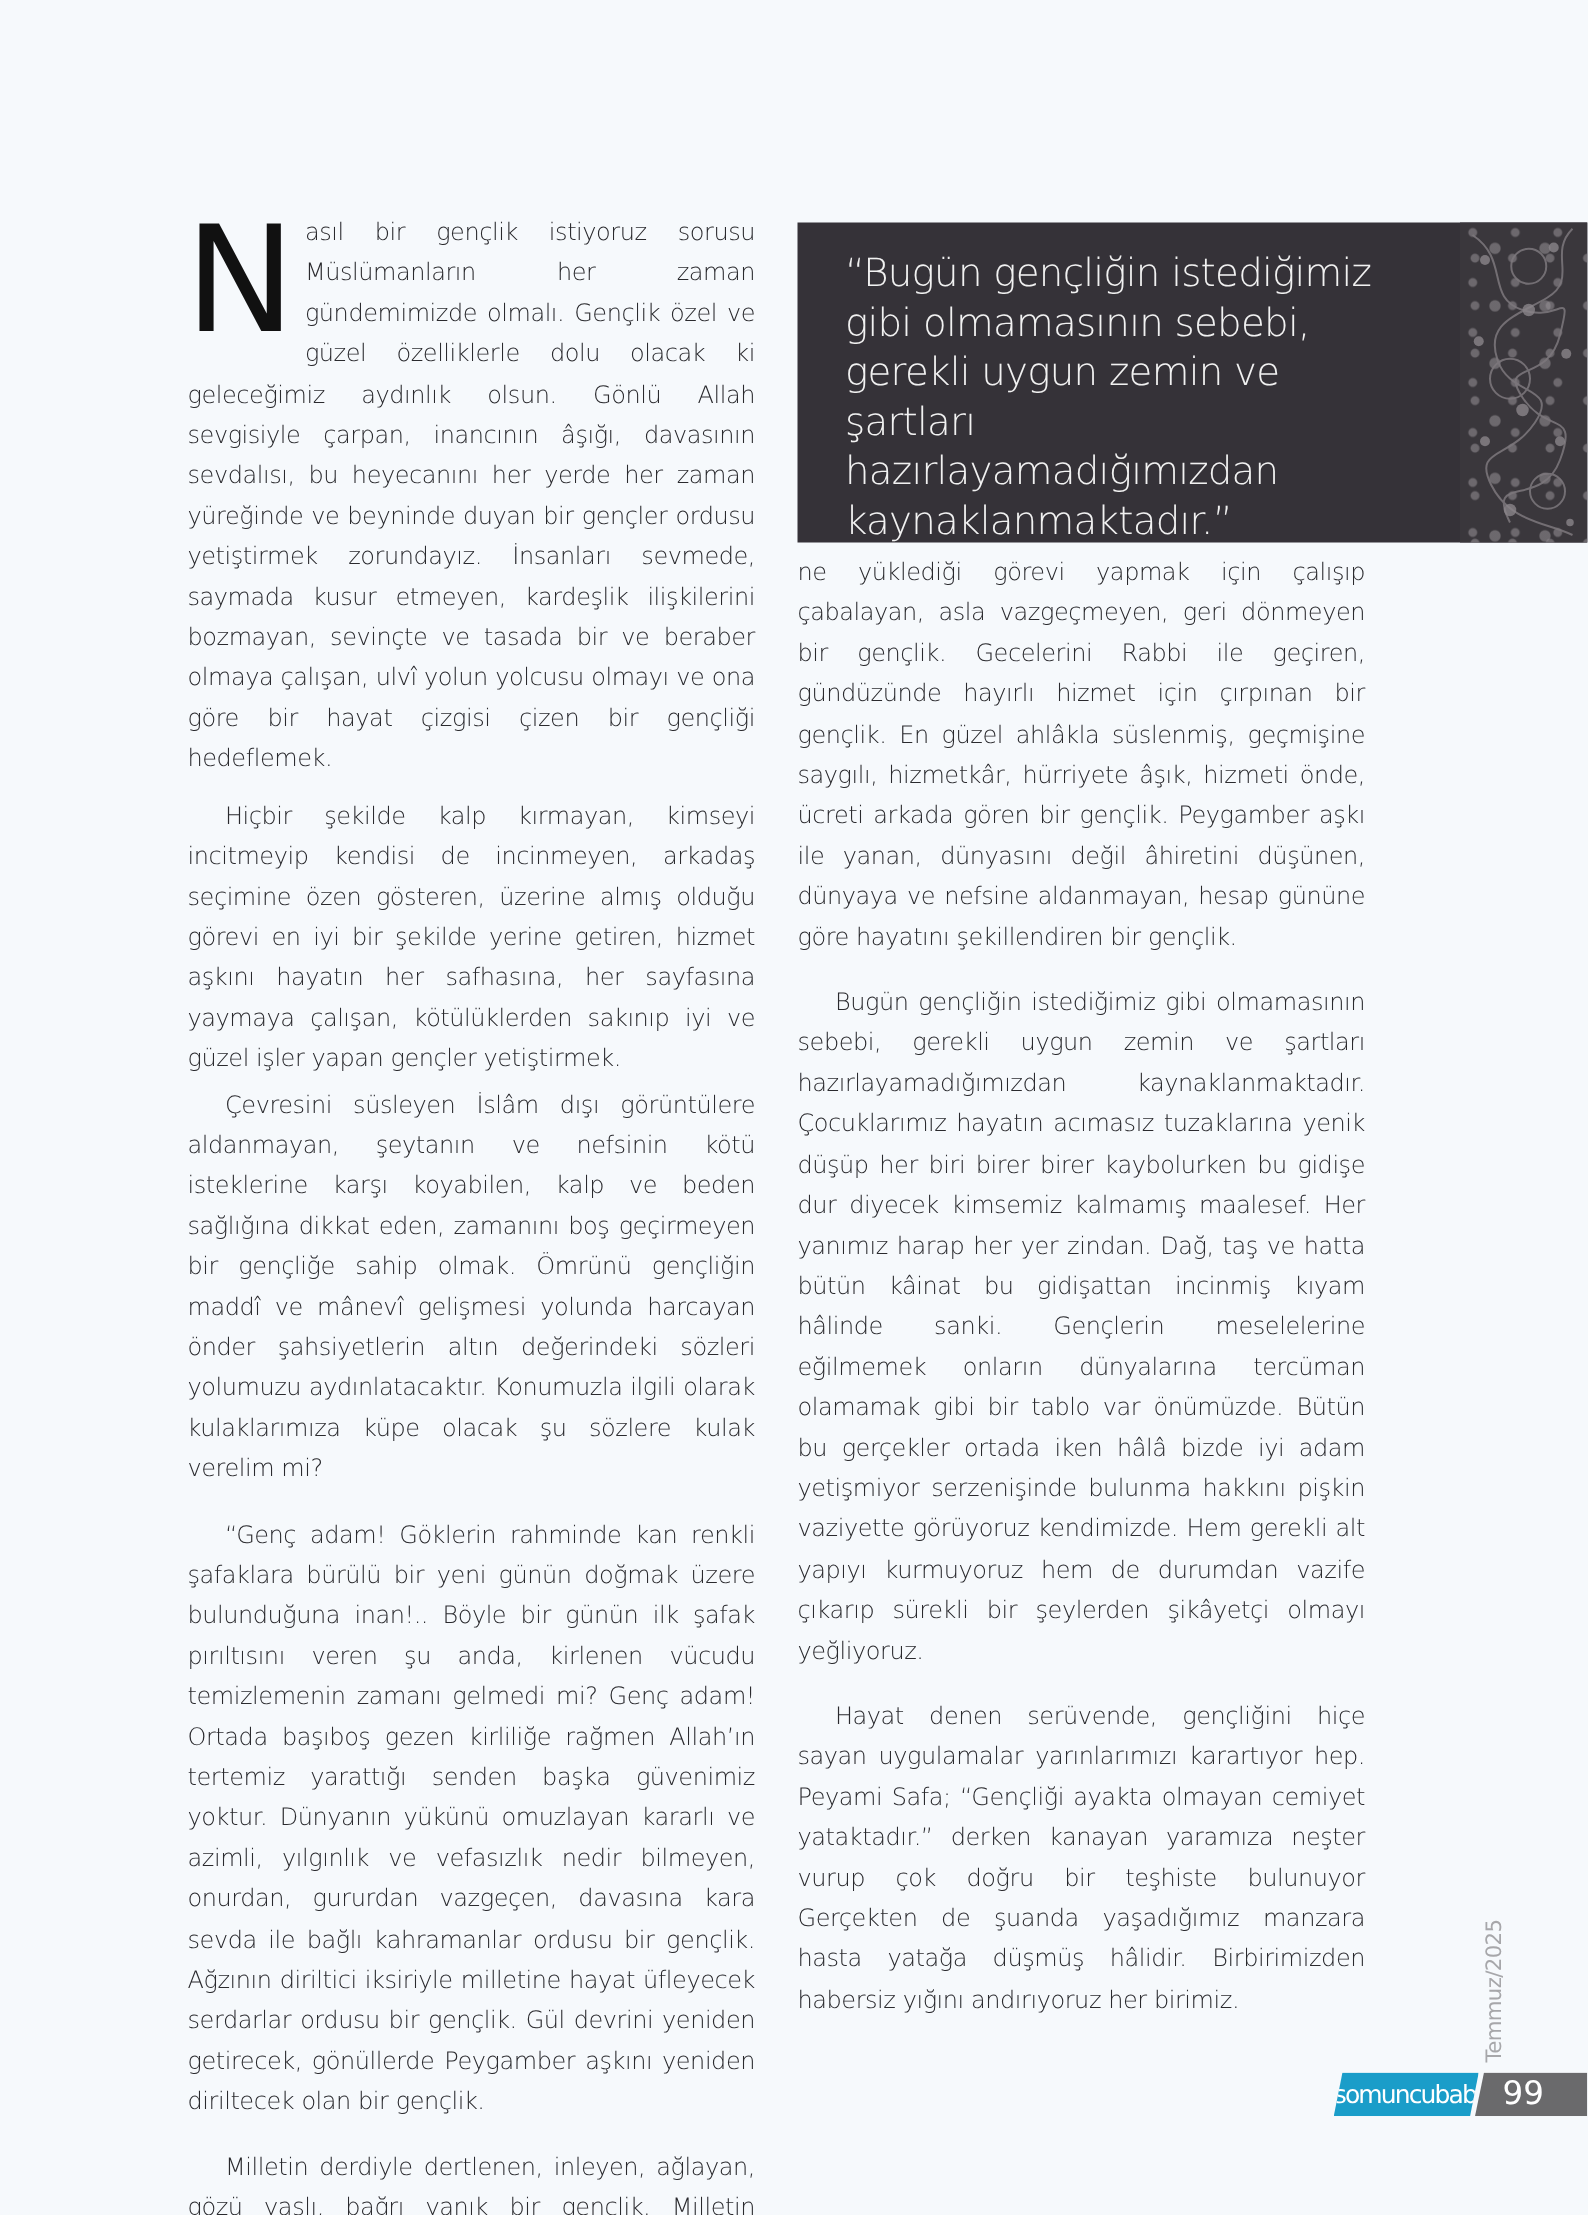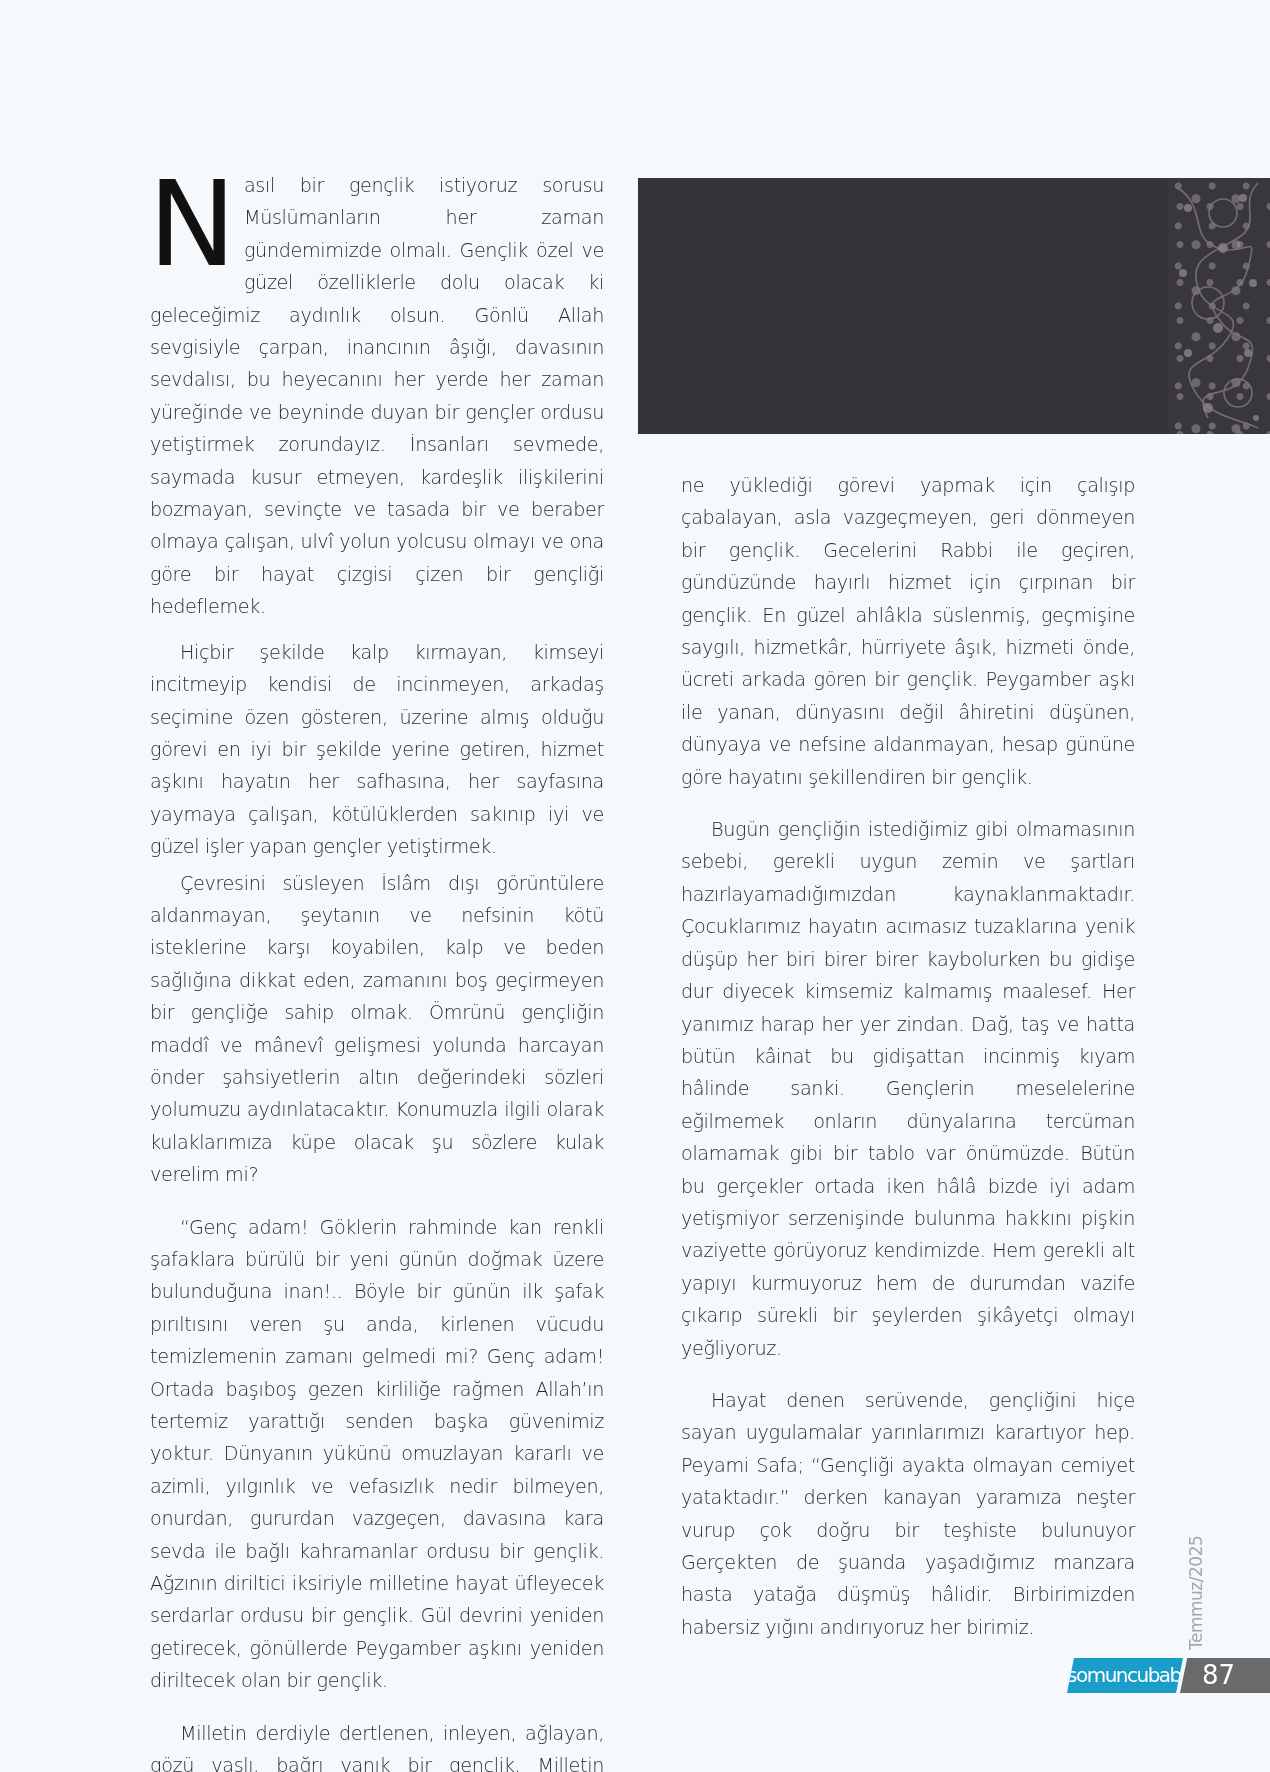--- a/index.html
+++ b/index.html
@@ -11,21 +11,21 @@
   }
   .col {
     position:absolute; width:454px;
     font-size:19.2px; line-height:32.4px;
     text-align:justify; letter-spacing:-0.35px;
     font-weight:300;
   }
   .col p { margin:0 0 13px 0; text-indent:30px; }
   .col p.noindent { text-indent:0; }
   #left-col { left:150px; top:170px; }
-  #right-col { left:638px; top:470px;margin-left:43px; }
+  #right-col { left:638px; top:442px; }
   .dropcap {
     float:left; font-size:118px; line-height:92px;
     margin:8px 8px 0 -2px; font-weight:400; color:#111;
     font-family:"DejaVu Sans", sans-serif;
   }
   #quote-box {
     position:absolute; left:638px; top:178px; width:632px; height:256px;
     background:#353238;
   }
   #quote-pattern {
@@ -70,20 +70,21 @@
 
 <div id="left-col" class="col">
   <p class="noindent"><span class="dropcap">N</span><span>asıl bir gençlik istiyoruz sorusu Müslümanların her zaman gündemimizde olmalı. Gençlik özel ve güzel özelliklerle dolu olacak ki geleceğimiz aydınlık olsun. Gönlü Allah sevgisiyle çarpan, inancının âşığı, davasının sevdalısı, bu heyecanını her yerde her zaman yüreğinde ve beyninde duyan bir gençler ordusu yetiştirmek zorundayız. İnsanları sevmede, saymada kusur etmeyen, kardeşlik ilişkilerini bozmayan, sevinçte ve tasada bir ve beraber olmaya çalışan, ulvî yolun yolcusu olmayı ve ona göre bir hayat çizgisi çizen bir gençliği hedeflemek.</span></p>
   <p style="margin-bottom:4px">Hiçbir şekilde kalp kırmayan, kimseyi incitmeyip kendisi de incinmeyen, arkadaş seçimine özen gösteren, üzerine almış olduğu görevi en iyi bir şekilde yerine getiren, hizmet aşkını hayatın her safhasına, her sayfasına yaymaya çalışan, kötülüklerden sakınıp iyi ve güzel işler yapan gençler yetiştirmek.</p>
   <p style="margin-bottom:20px">Çevresini süsleyen İslâm dışı görüntülere aldanmayan, şeytanın ve nefsinin kötü isteklerine karşı koyabilen, kalp ve beden sağlığına dikkat eden, zamanını boş geçirmeyen bir gençliğe sahip olmak. Ömrünü gençliğin maddî ve mânevî gelişmesi yolunda harcayan önder şahsiyetlerin altın değerindeki sözleri yolumuzu aydınlatacaktır. Konumuzla ilgili olarak kulaklarımıza küpe olacak şu sözlere kulak verelim mi?</p>
   <p style="margin-bottom:20px">“Genç adam! Göklerin rahminde kan renkli şafaklara bürülü bir yeni günün doğmak üzere bulunduğuna inan!.. Böyle bir günün ilk şafak pırıltısını veren şu anda, kirlenen vücudu temizlemenin zamanı gelmedi mi? Genç adam! Ortada başıboş gezen kirliliğe rağmen Allah’ın tertemiz yarattığı senden başka güvenimiz yoktur. Dünyanın yükünü omuzlayan kararlı ve azimli, yılgınlık ve vefasızlık nedir bilmeyen, onurdan, gururdan vazgeçen, davasına kara sevda ile bağlı kahramanlar ordusu bir gençlik. Ağzının diriltici iksiriyle milletine hayat üfleyecek serdarlar ordusu bir gençlik. Gül devrini yeniden getirecek, gönüllerde Peygamber aşkını yeniden diriltecek olan bir gençlik.</p>
   <p>Milletin derdiyle dertlenen, inleyen, ağlayan, gözü yaşlı, bağrı yanık bir gençlik. Milletin kendisi-</p>
 </div>
 
 <div id="quote-box">
+  <div id="quote-text">“Bugün gençliğin istediğimiz gibi olmamasının sebebi, gerekli uygun zemin ve şartları hazırlayamadığımızdan kaynaklanmaktadır.”</div>
   <div id="quote-pattern">
     <svg width="102" height="256" viewBox="0 0 102 256">
       <g fill="none" stroke="#7d787d" stroke-width="1.6" opacity="0.85">
         <path d="M10 10 C40 30, 20 60, 50 70 S90 50, 80 90 S30 110, 50 140 S95 150, 80 190 S20 200, 40 240"></path>
         <path d="M90 5 C70 25, 95 45, 70 60 S20 80, 30 110 S80 130, 60 160 S10 180, 25 210 S70 240, 90 250"></path>
         <circle cx="55" cy="35" r="14"></circle>
         <circle cx="40" cy="125" r="16"></circle>
         <circle cx="70" cy="215" r="14"></circle>
       </g>
       <g fill="#8a858a" opacity="0.8">
@@ -103,13 +104,13 @@
 </div>
 
 <div id="right-col" class="col">
   <p class="noindent" style="margin-bottom:20px">ne yüklediği görevi yapmak için çalışıp çabalayan, asla vazgeçmeyen, geri dönmeyen bir gençlik. Gecelerini Rabbi ile geçiren, gündüzünde hayırlı hizmet için çırpınan bir gençlik. En güzel ahlâkla süslenmiş, geçmişine saygılı, hizmetkâr, hürriyete âşık, hizmeti önde, ücreti arkada gören bir gençlik. Peygamber aşkı ile yanan, dünyasını değil âhiretini düşünen, dünyaya ve nefsine aldanmayan, hesap gününe göre hayatını şekillendiren bir gençlik.</p>
   <p style="margin-bottom:20px">Bugün gençliğin istediğimiz gibi olmamasının sebebi, gerekli uygun zemin ve şartları hazırlayamadığımızdan kaynaklanmaktadır. Çocuklarımız hayatın acımasız tuzaklarına yenik düşüp her biri birer birer kaybolurken bu gidişe dur diyecek kimsemiz kalmamış maalesef. Her yanımız harap her yer zindan. Dağ, taş ve hatta bütün kâinat bu gidişattan incinmiş kıyam hâlinde sanki. Gençlerin meselelerine eğilmemek onların dünyalarına tercüman olamamak gibi bir tablo var önümüzde. Bütün bu gerçekler ortada iken hâlâ bizde iyi adam yetişmiyor serzenişinde bulunma hakkını pişkin vaziyette görüyoruz kendimizde. Hem gerekli alt yapıyı kurmuyoruz hem de durumdan vazife çıkarıp sürekli bir şeylerden şikâyetçi olmayı yeğliyoruz.</p>
   <p>Hayat denen serüvende, gençliğini hiçe sayan uygulamalar yarınlarımızı karartıyor hep. Peyami Safa; “Gençliği ayakta olmayan cemiyet yataktadır.” derken kanayan yaramıza neşter vurup çok doğru bir teşhiste bulunuyor Gerçekten de şuanda yaşadığımız manzara hasta yatağa düşmüş hâlidir. Birbirimizden habersiz yığını andırıyoruz her birimiz.</p>
 </div>
 
 <div id="date-label">Temmuz/2025</div>
 <div id="brand-tag">somuncubaba</div>
-<div id="page-num-tag">87</div>
+<div id="page-num-tag">99</div>
 
 </body></html>

